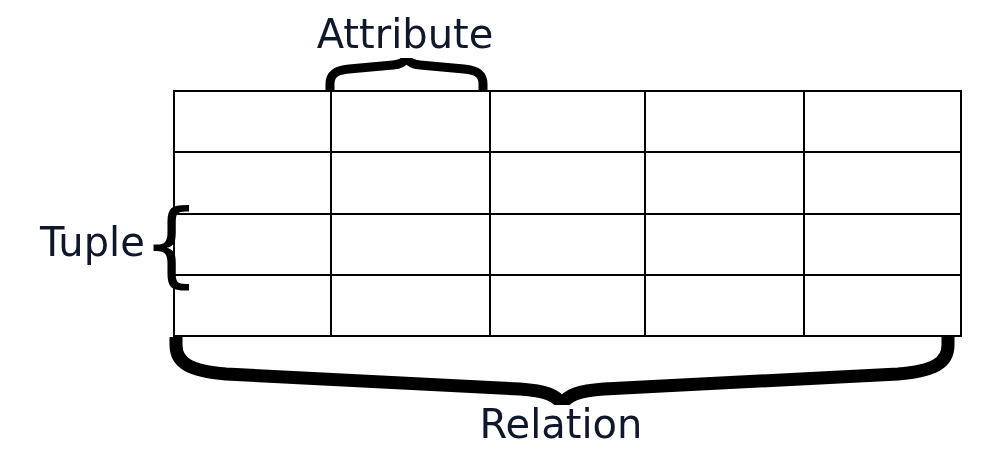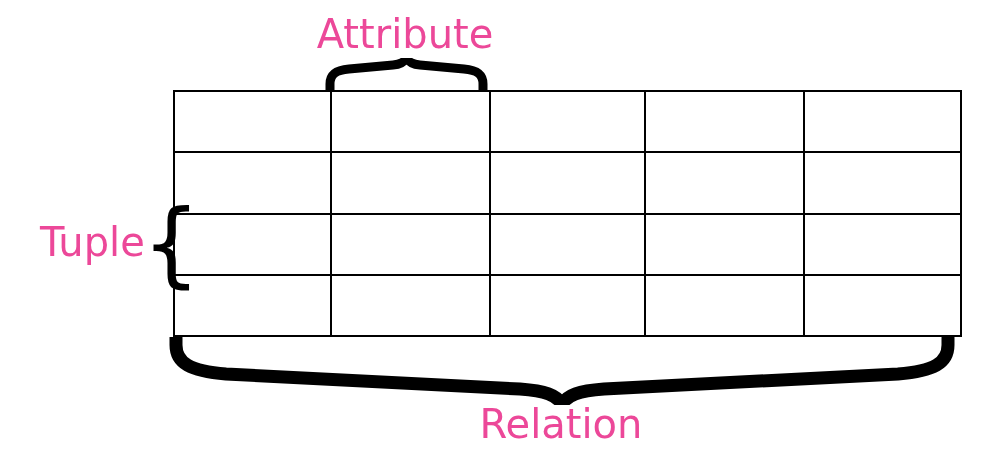--- a/index.html
+++ b/index.html
@@ -46,21 +46,21 @@
 
   
   .cell-plain       { background: #ffffff; }
   .cell-attribute   { background: #7fe0e0; }
   .cell-tuple       { background: #9090ff; }
   .cell-intersect   { background: #4aace3; }
 
   
   .label {
     position: absolute;
-    color: #ec4899;
+    color: #0f172a;
     font-weight: 400;
     white-space: nowrap;
     line-height: 1;
   }
   #label-attribute {
     left: 0;
     top: 14px;
     width: 810px;
     text-align: center;
     font-size: 40px;

